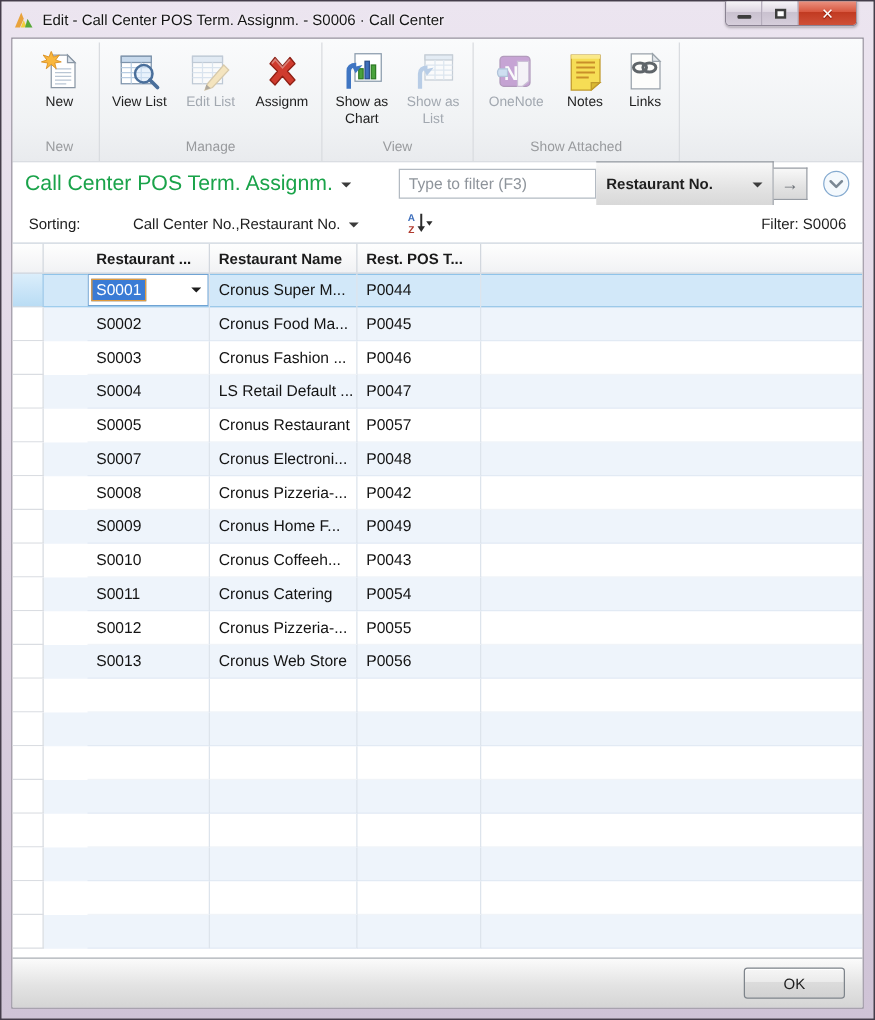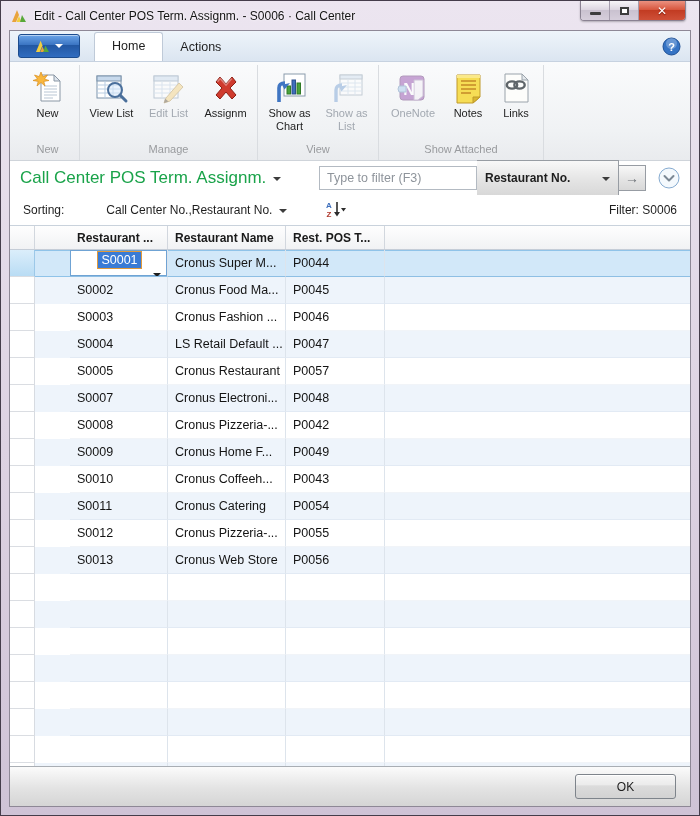--- a/index.html
+++ b/index.html
@@ -83,28 +83,28 @@
   .c3{width:99px;flex:none;}
   .cx{flex:1;border-right:none!important;}
   .gbody{flex:1;overflow:hidden;}
   .grow{display:flex;height:27px;font-size:12.5px;color:#141414;cursor:default;}
   .grow:nth-child(even){background:#eef4fb;}
   .grow .gcell{border-right:1px solid #dde4ec;border-bottom:1px solid rgba(140,165,200,.12);
     line-height:26px;padding:0 7px;white-space:nowrap;overflow:hidden;}
   .grow .c0{background:#fff;border-right:1px solid #d7dbe1;border-bottom:1px solid #dadde2;}
   .grow.selected{background:#d2e8f9;box-shadow:inset 0 1px 0 #8fc3e9, inset 0 -1px 0 #8fc3e9;}
   .grow.selected .c0{background:linear-gradient(#dbeefb,#b9dcf4);border-right:1px solid #9cc8e8;}
-  .cell-edit{height:100%;background:#fff;border:1px solid #6fa3d4;display:flex;align-items:center;flex-direction:column;}
+  .cell-edit{height:100%;background:#fff;border:1px solid #6fa3d4;display:flex;align-items:center;}
   .hl-text{background:#3a7bd5;color:#fff;border:1px solid #e09a3c;padding:0 3px;font-size:12.5px;line-height:16px;margin-left:2px;}
   .cell-caret{margin-left:auto;margin-right:5px;width:0;height:0;border:4px solid transparent;border-top-color:#1e1e1e;margin-top:4px;}
 
   
   .okbar{height:40px;flex:none;background:linear-gradient(#fbfbfb,#e3e3e3 55%,#d5d5d5);
     border-top:1px solid #a9aeb4;display:flex;align-items:center;justify-content:flex-end;padding:0 14px;}
-  .ok-btn{width:101px;height:25px;border:1px solid #7e848b;border-radius:3px;font-size:12px;color:#1e1e1e;cursor:default;
+  .ok-btn{width:81px;height:25px;border:1px solid #7e848b;border-radius:3px;font-size:12px;color:#1e1e1e;cursor:default;
     background:linear-gradient(#f6f6f6,#ebebeb 45%,#dcdcdc 46%,#d2d2d2);
     display:flex;align-items:center;justify-content:center;box-shadow:inset 0 1px 0 #fff;text-align:center;}
 </style>
 </head>
 <body>
 
 <div class="window">
 
   <div class="titlebar">
     <svg width="16" height="15" viewBox="0 0 16 15">
@@ -121,39 +121,20 @@
           <div class="glyph-restore"></div>
         </div>
       <div class="win-btn close">
           <span class="glyph-close">✕</span>
         </div>
     </div>
   </div>
 
   <div class="client">
 
-    <div class="tabrow">
-      <div class="app-btn">
-        <svg width="15" height="14" viewBox="0 0 16 15">
-          <polygon points="1,14 6,2 8,7 5,14" fill="#f2cf3f"></polygon>
-          <polygon points="5.5,14 8,8 10,13 8.5,14" fill="#e9a33c"></polygon>
-          <polygon points="9,14 11,7 15,14" fill="#58a839"></polygon>
-        </svg>
-        <span class="app-caret"></span>
-      </div>
-      <div class="tab active">Home</div>
-      <div class="tab">Actions</div>
-      <div class="help-btn">
-        <svg width="19" height="19" viewBox="0 0 19 19">
-          <circle cx="9.5" cy="9.5" r="8.5" fill="#3573c4" stroke="#1d4f94"></circle>
-          <circle cx="9.5" cy="6.5" r="5.5" fill="rgba(255,255,255,.25)"></circle>
-          <text x="9.5" y="13.5" font-size="11" font-weight="bold" fill="#fff" text-anchor="middle" font-family="Liberation Sans, sans-serif">?</text>
-        </svg>
-      </div>
-    </div>
 
     <div class="ribbon">
 
       <div class="rgroup">
         <div class="rgroup-buttons">
           <div class="rbtn">
             <span class="ric">
               <svg width="30" height="32" viewBox="0 0 30 32">
                 <path d="M8 3 h13 l6 6 v20 h-19 z" fill="#fff" stroke="#8a97a5"></path>
                 <path d="M21 3 l6 6 h-6 z" fill="#dfe6ee" stroke="#8a97a5"></path>

